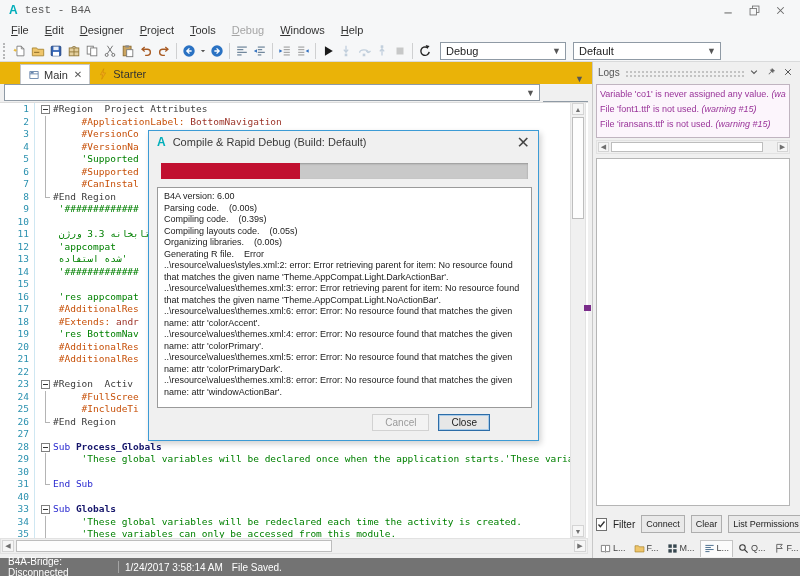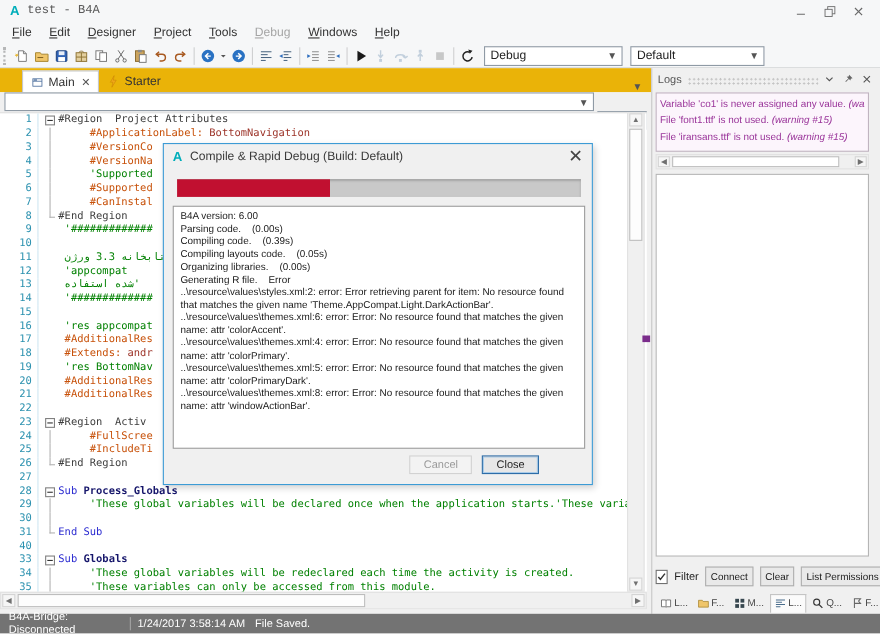--- a/index.html
+++ b/index.html
@@ -23,21 +23,21 @@
   #toolbar { left:0; top:40px; width:800px; height:22px; background:#f6f7f8; border-bottom:1px solid #d9dadb; display:flex; align-items:center; padding-left:2px; }
   .tbtn { width:18px; height:18px; display:flex; align-items:center; justify-content:center; }
   .tbtn svg { width:14px; height:14px; }
   .tbtn.narrow { width:10px; }
   .tbtn.dis { opacity:.5; }
   .tb-sep { width:1px; height:16px; background:#cfd0d1; margin:0 3px; }
   .tb-grip { width:5px; height:16px; border-left:2px dotted #b6b7b8; margin:0 3px 0 1px; }
   .combo { height:18px; background:#fff; border:1px solid #8f9aa5; display:flex; align-items:center; font-size:11px; color:#222; padding-left:5px; position:relative; }
   .combo .caret { margin-left:auto; padding-right:4px; color:#555; font-size:9px; }
   #combo-config { width:126px; margin-left:6px; }
-  #combo-profile { width:122px; margin-left:7px; }
+  #combo-profile { width:148px; margin-left:7px; }
 
   
   #tabstrip { left:0; top:62px; width:592px; height:22px; background:#eab308; display:flex; align-items:flex-end; padding-left:20px; }
   .doctab { height:20px; display:flex; align-items:center; gap:4px; font-size:11px; color:#333; padding:0 7px; }
   .doctab.active { background:#fff; border:1px solid #c6c7c8; border-bottom:none; }
   .doctab svg { width:12px; height:12px; }
   .tab-close { color:#555; font-size:10px; margin-left:2px; }
   #tabstrip-caret { margin-left:auto; padding-right:8px; color:#555; font-size:9px; }
 
   
@@ -406,20 +406,21 @@
       <div id="dlg-progress-fill" style="width: 38%;"></div>
     </div>
     <div id="dlg-log">
         <div>B4A version: 6.00</div>
         <div>Parsing code.    (0.00s)</div>
         <div>Compiling code.    (0.39s)</div>
         <div>Compiling layouts code.    (0.05s)</div>
         <div>Organizing libraries.    (0.00s)</div>
         <div>Generating R file.    Error</div>
         <div>..\resource\values\styles.xml:2: error: Error retrieving parent for item: No resource found that matches the given name 'Theme.AppCompat.Light.DarkActionBar'.</div>
+        <div>..\resource\values\themes.xml:3: error: Error retrieving parent for item: No resource found that matches the given name 'Theme.AppCompat.Light.NoActionBar'.</div>
         <div>..\resource\values\themes.xml:6: error: Error: No resource found that matches the given name: attr 'colorAccent'.</div>
         <div>..\resource\values\themes.xml:4: error: Error: No resource found that matches the given name: attr 'colorPrimary'.</div>
         <div>..\resource\values\themes.xml:5: error: Error: No resource found that matches the given name: attr 'colorPrimaryDark'.</div>
         <div>..\resource\values\themes.xml:8: error: Error: No resource found that matches the given name: attr 'windowActionBar'.</div>
       </div>
     <div id="dlg-buttons">
       <button class="dbtn" id="btn-cancel" disabled="">Cancel</button>
       <button class="dbtn" id="btn-close">Close</button>
     </div>
   </div>

